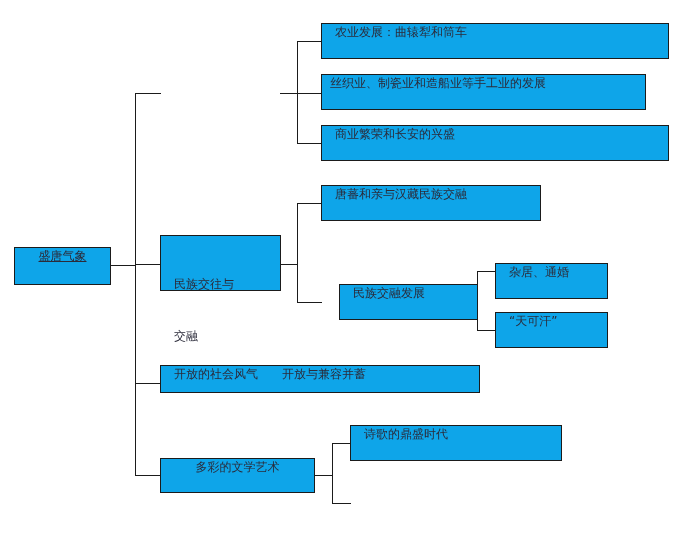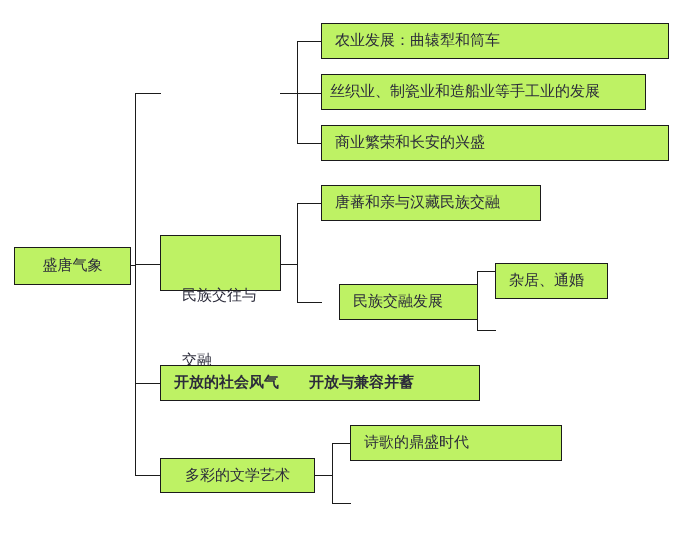--- a/index.html
+++ b/index.html
@@ -12,36 +12,36 @@
     width: 700px;
     height: 539px;
     background: #ffffff;
     font-family: "DejaVu Sans", "Liberation Sans", sans-serif;
     overflow: hidden;
   }
   .node {
     position: absolute;
     box-sizing: border-box;
     border: 1.4px solid #1b1b1b;
-    background: #bef264;
+    background: #0ea5e9;
     color: #2b2b3a;
-    font-size: 15px;
+    font-size: 12px;
     line-height: 1.45;
     display: flex;
-    align-items: center;
+    align-items: flex-start;
     white-space: pre;
   }
   .node.center { justify-content: center; }
   .node.left { justify-content: flex-start; padding-left: 13px; }
   .node.twoline {
     display: block;
     padding-left: 13px;
     padding-top: 5px;
   }
-  .node.twoline .ln { display: block; margin-left: 8px; }
+  .node.twoline .ln { display: block; }
   .line {
     position: absolute;
     background: #1b1b1b;
   }
   .line.h { height: 1.4px; }
   .line.v { width: 1.4px; }
 </style>
 </head>
 <body>
 
@@ -70,21 +70,21 @@
   <div class="line h" style="left:459px; top:302px; width:19px;"></div>
   <div class="line v" style="left:477px; top:271px; height:60px;"></div>
   <div class="line h" style="left:477px; top:271px; width:19px;"></div>
   <div class="line h" style="left:477px; top:330px; width:19px;"></div>
 
   <div class="line h" style="left:314px; top:475px; width:19px;"></div>
   <div class="line v" style="left:332px; top:443px; height:61px;"></div>
   <div class="line h" style="left:332px; top:443px; width:19px;"></div>
   <div class="line h" style="left:332px; top:503px; width:19px;"></div>
 
-  <div class="node center" style="left:14px; top:247px; width:117px; height:38px;">
+  <div class="node center" style="left:14px; top:247px; width:97px; height:38px;text-decoration:underline;">
     <span>盛唐气象</span>
   </div>
 
 
   <div class="node left" style="left:321px; top:23px; width:348px; height:36px;">
     <span>农业发展：曲辕犁和筒车</span>
   </div>
 
   <div class="node left" style="left:321px; top:74px; width:325px; height:36px;padding-left:8px;">
     <span>丝织业、制瓷业和造船业等手工业的发展</span>
@@ -104,22 +104,25 @@
   </div>
 
   <div class="node left" style="left:339px; top:284px; width:139px; height:36px;">
     <span>民族交融发展</span>
   </div>
 
   <div class="node left" style="left:495px; top:263px; width:113px; height:36px;">
     <span>杂居、通婚</span>
   </div>
 
+  <div class="node left" style="left:495px; top:312px; width:113px; height:36px;">
+    <span>“天可汗”</span>
+  </div>
 
-  <div class="node left" style="left:160px; top:365px; width:320px; height:36px;font-weight:bold;">
+  <div class="node left" style="left:160px; top:365px; width:320px; height:28px;">
     <span>开放的社会风气　　开放与兼容并蓄</span>
   </div>
 
   <div class="node center" style="left:160px; top:458px; width:155px; height:35px;">
     <span>多彩的文学艺术</span>
   </div>
 
   <div class="node left" style="left:350px; top:425px; width:212px; height:36px;">
     <span>诗歌的鼎盛时代</span>
   </div>

